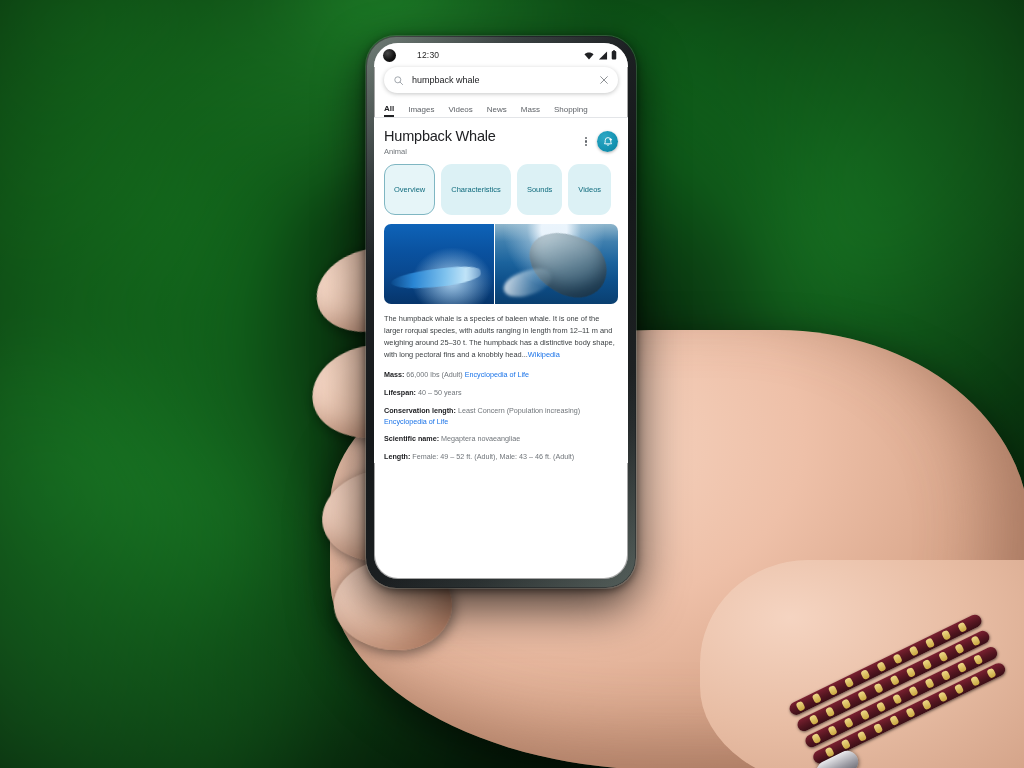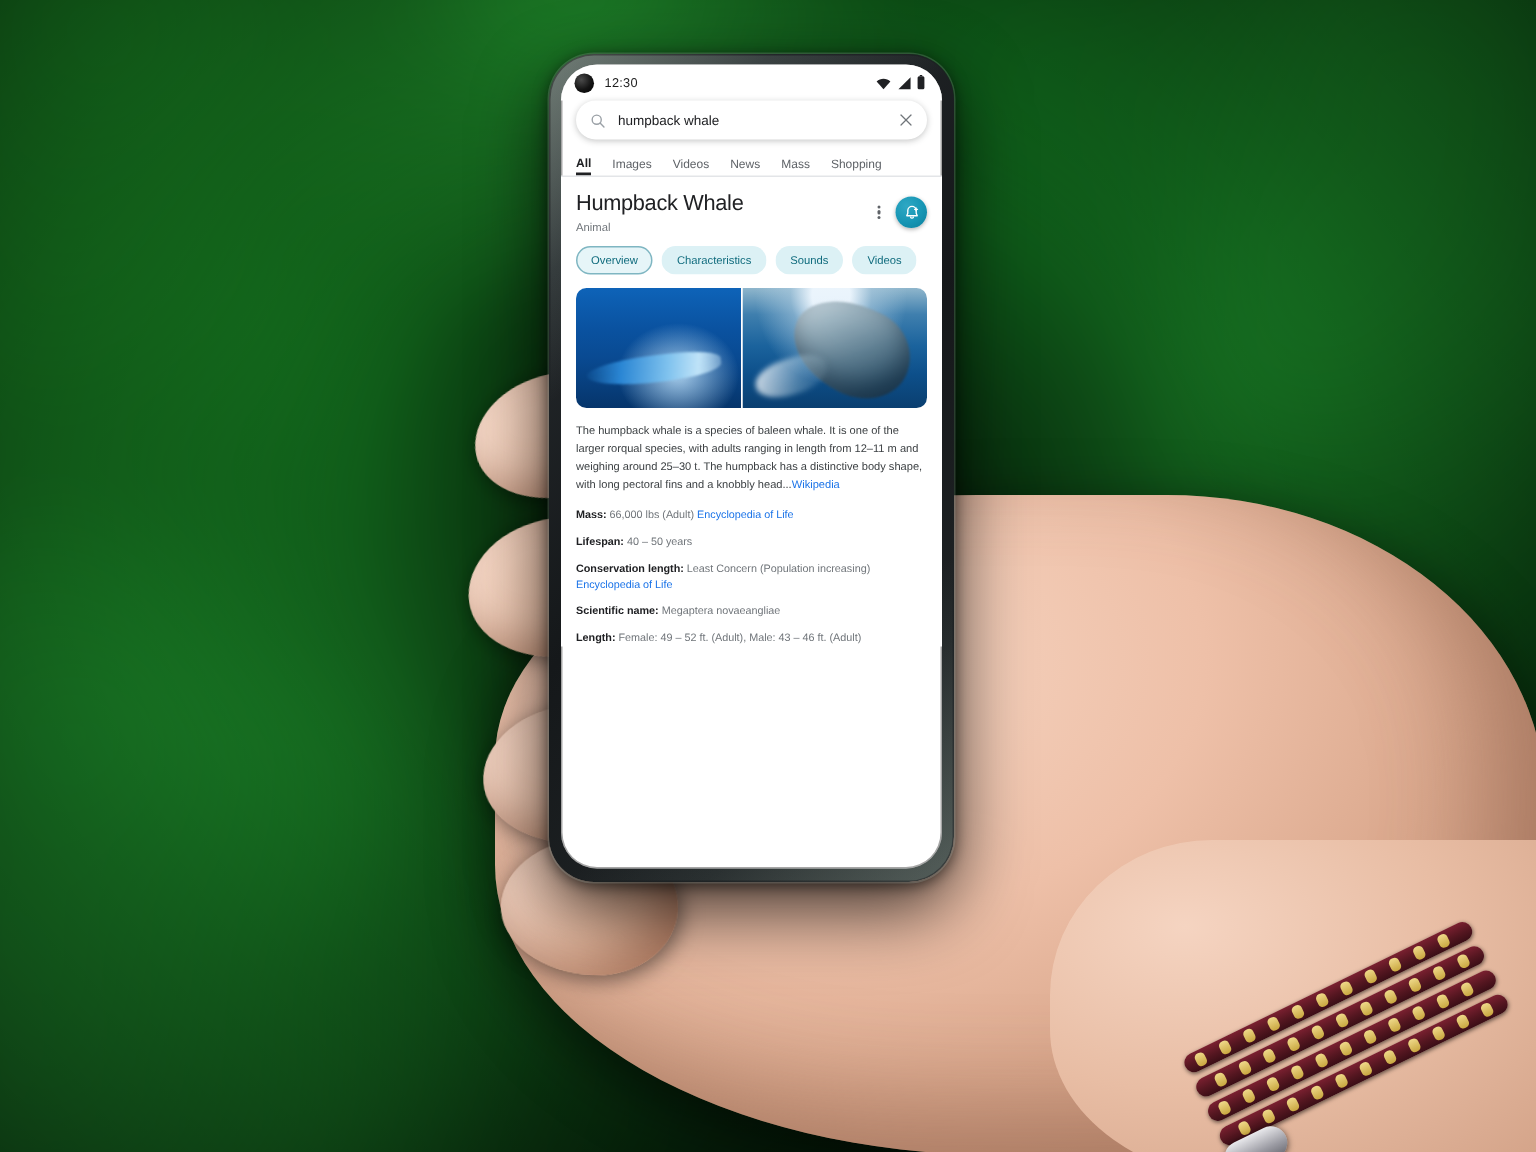--- a/index.html
+++ b/index.html
@@ -99,21 +99,21 @@
     position:relative; width:100%; height:100%;
     border-radius:24px; background:#fff; overflow:hidden;
     box-shadow:inset 0 0 0 1px rgba(0,0,0,.35);
   }
 
   
   #statusbar { height:24px; display:flex; align-items:center; justify-content:space-between;
                padding:0 11px 0 9px; background:#fff; }
   #punchhole { width:13px; height:13px; border-radius:50%;
                background:radial-gradient(circle at 35% 32%, #4a4a4a 0%, #141414 55%, #000 100%); }
-  .sb-left { display:flex; align-items:center; gap:7px; }
+  .sb-left { display:flex; align-items:center; gap:21px; }
   #clock { font-size:8.5px; color:#1f1f1f; letter-spacing:.2px; }
   .sb-right { display:flex; align-items:center; gap:3.5px; }
 
   
   #ghead { height:34px; display:flex; align-items:center; justify-content:space-between; padding:0 11px; }
   #hamburger { display:flex; flex-direction:column; gap:3px; width:14px; cursor:pointer; }
   #hamburger i { display:block; height:1.6px; background:#5f6368; border-radius:1px; }
   #glogo { font-size:17px; font-weight:bold; letter-spacing:-.6px; line-height:1;
            font-family:"DejaVu Sans", sans-serif; }
   #glogo span { display:inline-block; }
@@ -147,21 +147,21 @@
   #kebab { display:flex; flex-direction:column; gap:1.6px; cursor:pointer; padding:2px; }
   #kebab i { width:2.2px; height:2.2px; border-radius:50%; background:#5f6368; display:block; }
   #follow-btn { width:21px; height:21px; border-radius:50%;
                 background:radial-gradient(circle at 35% 30%, #2fa8c4 0%, #1695b4 55%, #0d7f9b 100%);
                 display:flex; align-items:center; justify-content:center;
                 box-shadow:0 1px 3px rgba(0,0,0,.3); cursor:pointer; }
 
   
   #chips { display:flex; gap:6px; margin-top:8px; overflow:hidden; padding-bottom:1px; }
   .chip { font-size:7.5px; color:#0f6b7d; background:#dcf1f5; border-radius:11px;
-          padding:4px 9px; white-space:nowrap; border:1px solid transparent; cursor:pointer; }
+          padding:20px 9px; white-space:nowrap; border:1px solid transparent; cursor:pointer; }
   .chip.selected { border-color:#7fb6c2; background:#e6f5f8; }
 
   
   #imgrow { display:flex; gap:1.5px; margin-top:8px; height:80px; }
   #img-left { flex:0 0 47%; border-radius:7px 0 0 7px; overflow:hidden; position:relative;
     background:
       radial-gradient(ellipse at 62% 72%, rgba(190,225,250,.75) 0 6%, transparent 42%),
       linear-gradient(180deg,#0e63b8 0%, #0a52a0 34%, #094a92 58%, #06356b 100%); }
   #img-left::after { content:""; position:absolute; left:6%; top:56%; width:82%; height:22%;
       border-radius:50% 42% 46% 58%;

